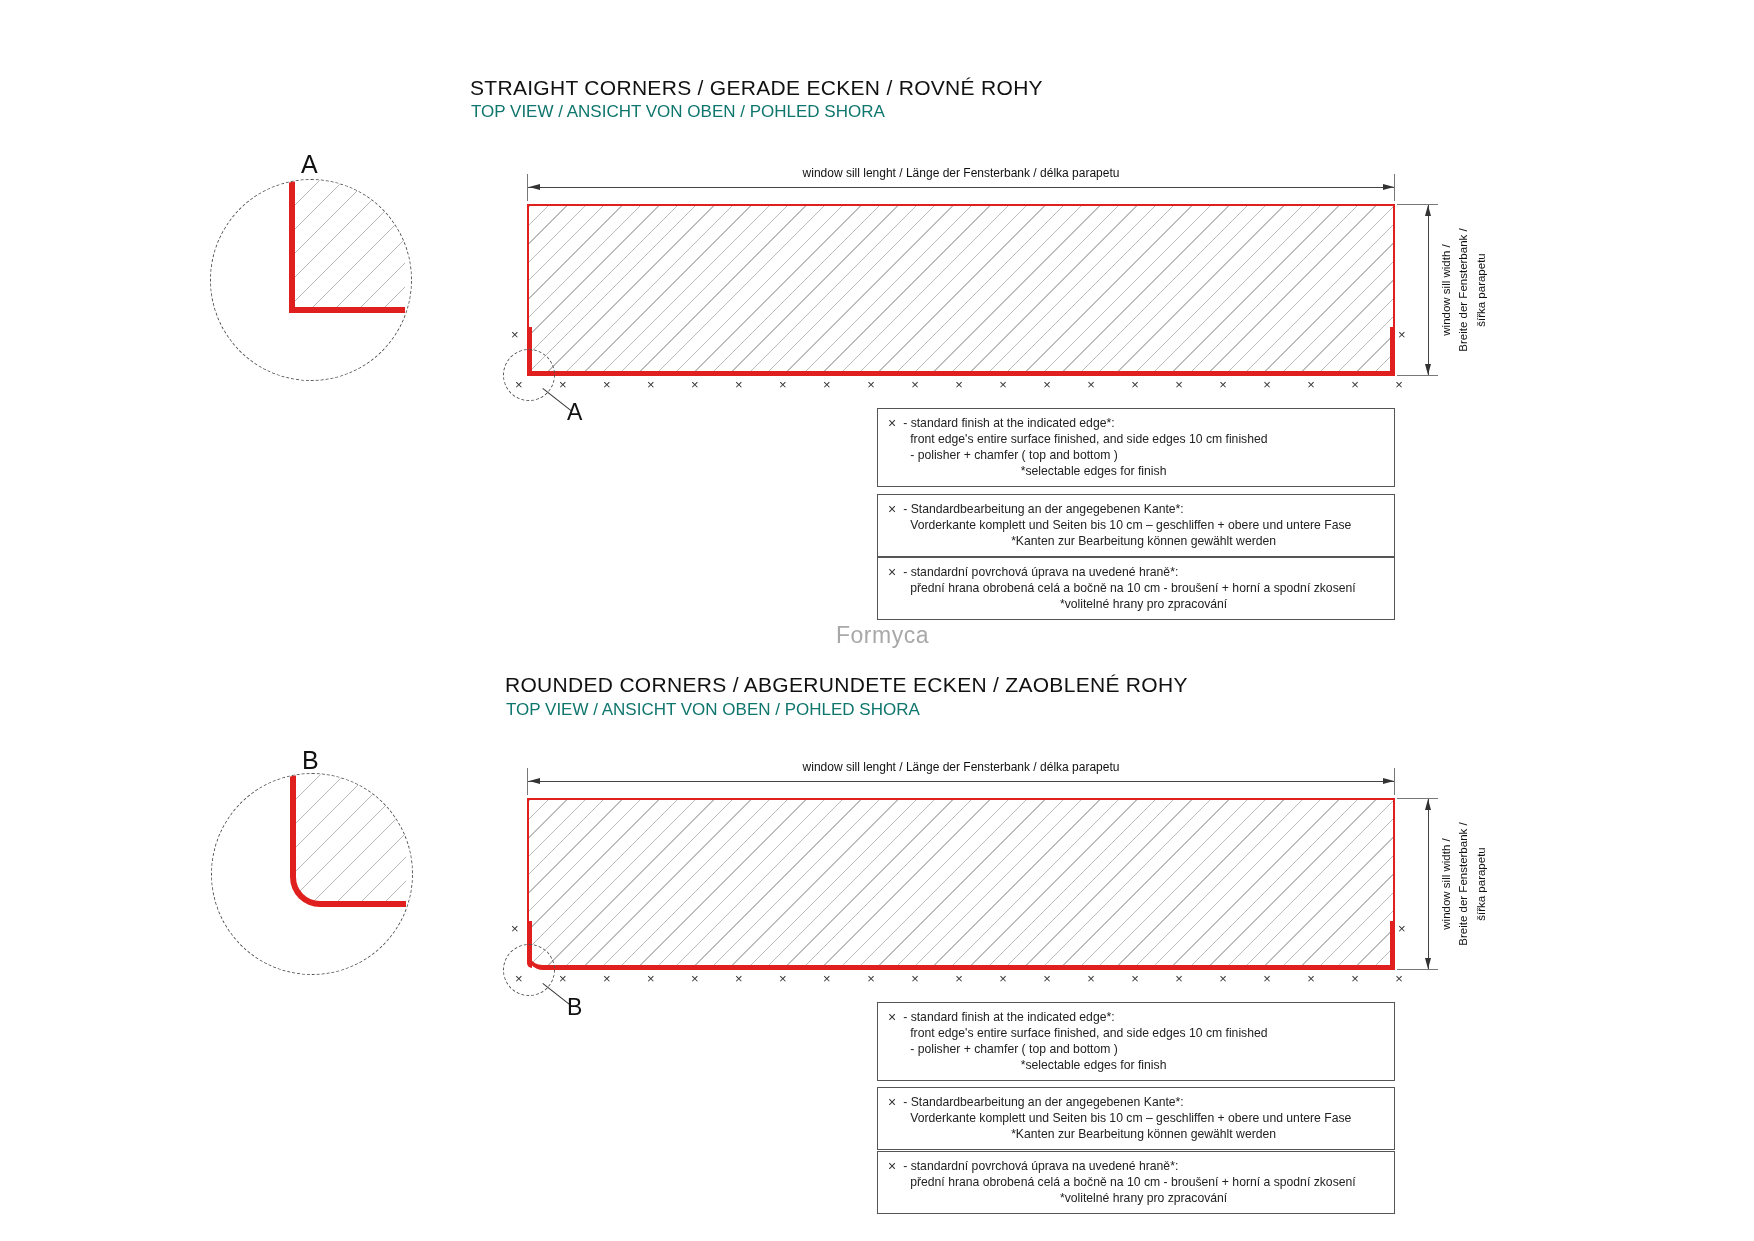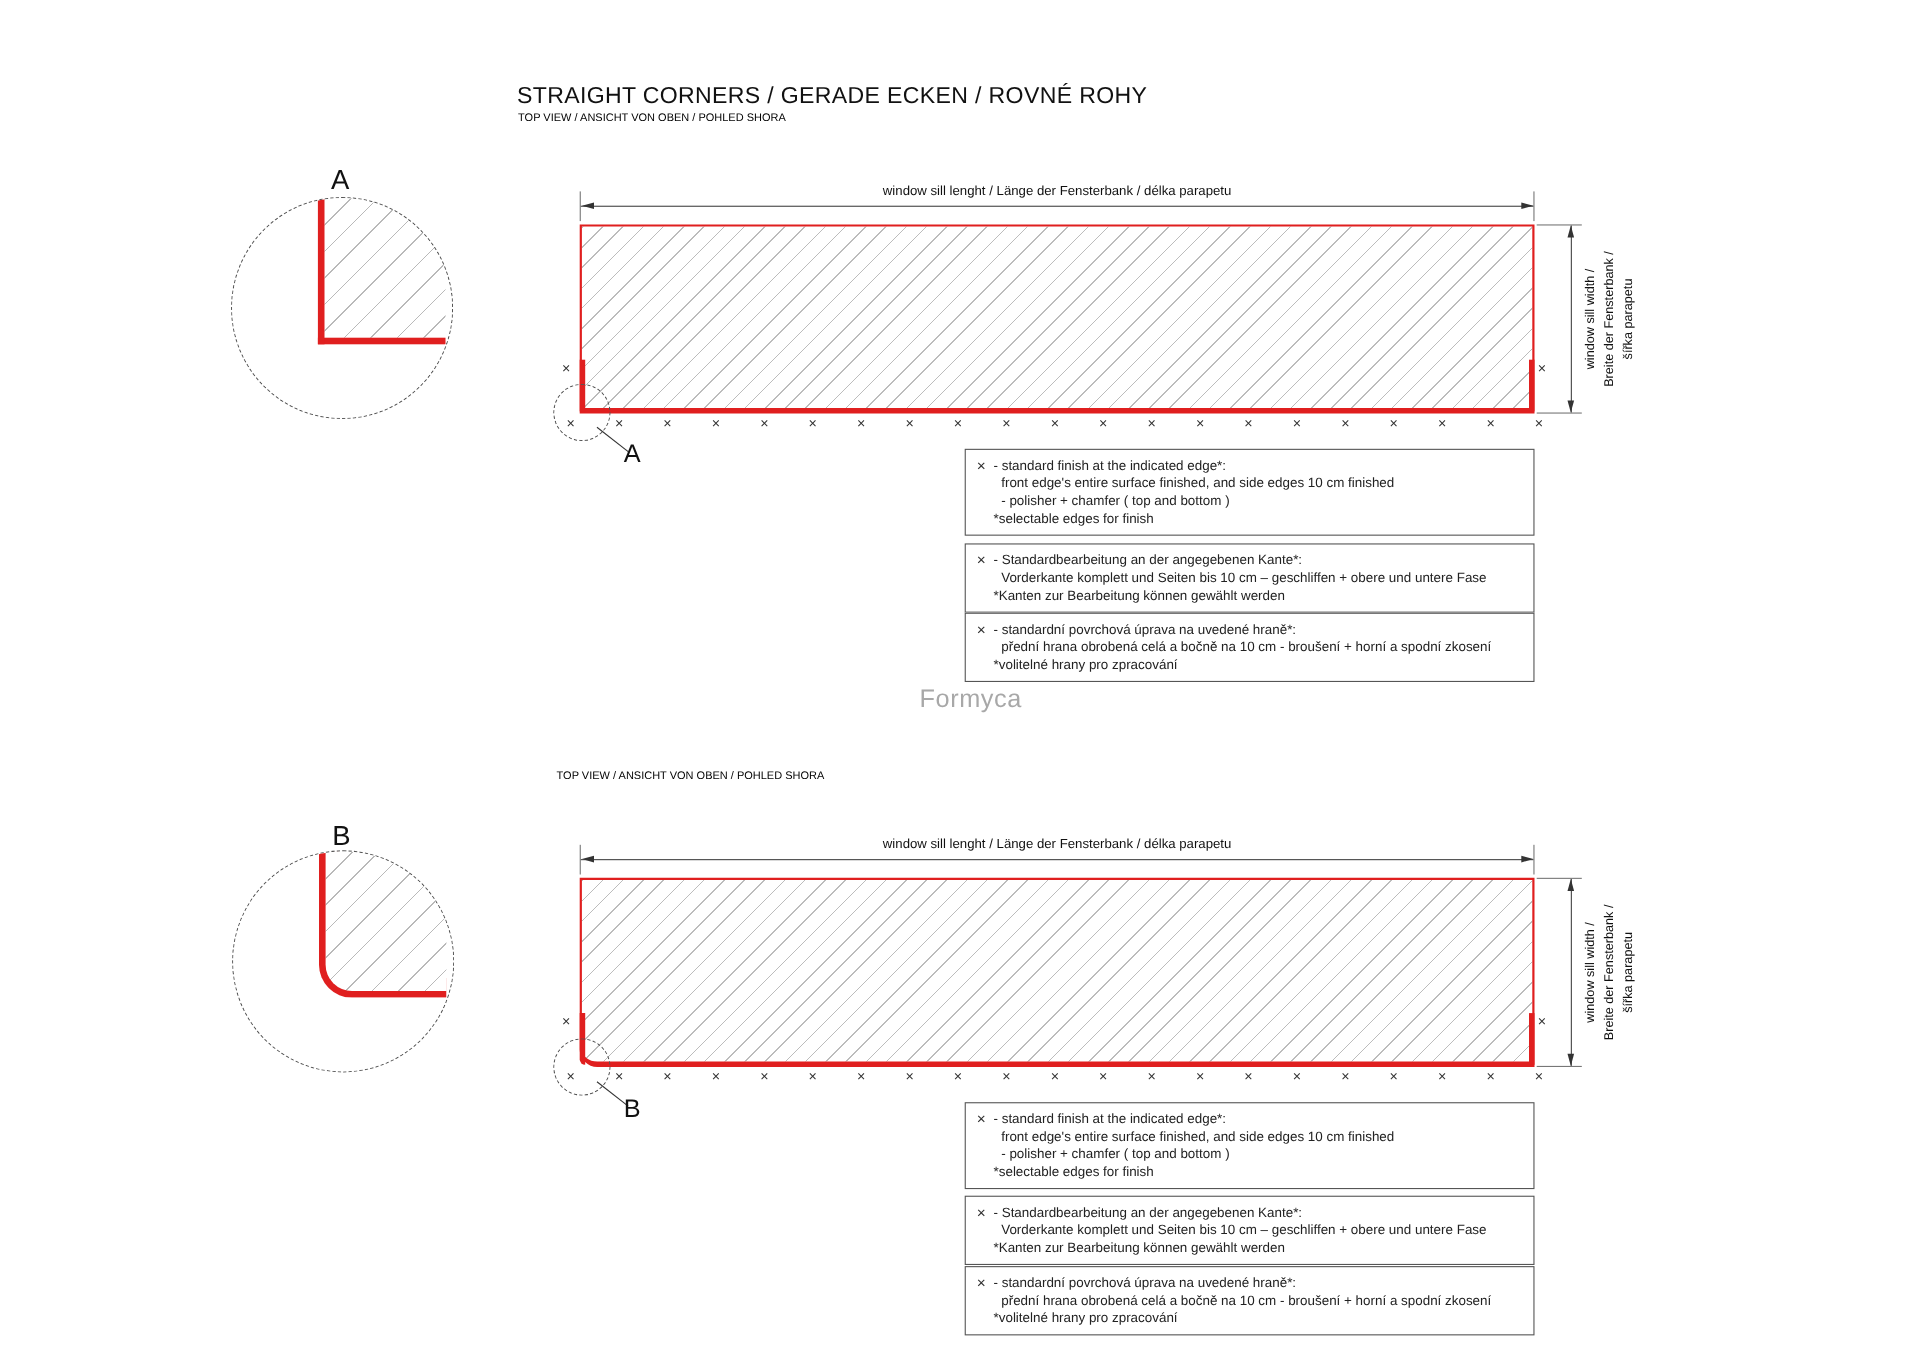--- a/index.html
+++ b/index.html
@@ -1,20 +1,20 @@
 <!DOCTYPE html>
 <html><head>
 <meta charset="utf-8">
 <style>
   html,body{margin:0;padding:0;background:#ffffff;}
   #canvas{position:relative;width:1754px;height:1241px;background:#ffffff;overflow:hidden;
           font-family:"Liberation Sans", sans-serif;color:#1a1a1a;margin-top:16px;}
   .abs{position:absolute;}
   .sec-title{font-size:21px;letter-spacing:.3px;color:#111;white-space:nowrap;}
-  .sec-subtitle{font-size:10px;color:#000000;white-space:nowrap;}
+  .sec-subtitle{font-size:17px;color:#0f766e;white-space:nowrap;}
   .detail-circle{width:200px;height:200px;border:1.4px dashed #555;border-radius:50%;overflow:hidden;}
   .detail-corner{position:absolute;left:78px;top:0;width:116px;height:133px;box-sizing:border-box;
       border-left:6px solid #e01f1f;border-bottom:6px solid #e01f1f;
       background:repeating-linear-gradient(135deg,#b9b9b9 0,#b9b9b9 1px,transparent 1px,transparent 17px);}
   .detail-corner.rounded{border-bottom-left-radius:30px;}
   .detail-letter{font-size:25px;color:#111;}
   .sill{box-sizing:border-box;width:868px;height:172px;border:2px solid #e01f1f;
       background:repeating-linear-gradient(135deg,#bcbcbc 0,#bcbcbc 1px,transparent 1px,transparent 13px);
       border-bottom-width:5px;}
   .sill.rounded{border-bottom-left-radius:16px;}
@@ -40,21 +40,21 @@
   .side-mark{font-size:13px;color:#333;line-height:1;}
   .corner-circle{width:50px;height:50px;border:1.2px dashed #555;border-radius:50%;}
   .leader{width:36px;height:1px;background:#333;transform-origin:0 0;transform:rotate(38deg);}
   .callout-letter{font-size:23px;color:#111;}
   .note-box{box-sizing:border-box;width:518px;border:1px solid #555;background:#fff;
       padding:6px 10px 7px 10px;font-size:12.2px;line-height:1.32;color:#222;}
   .note-flex{display:flex;gap:7px;}
   .note-x{font-size:14px;line-height:1.2;color:#333;}
   .note-lines{flex:1;}
   .note-ind{padding-left:7px;}
-  .note-foot{text-align:left;}
+  .note-foot{text-align:center;}
   .note-foot.en{padding-right:100px;}
   .watermark{font-size:23px;color:#a8a8a8;letter-spacing:.5px;}
 </style>
 </head>
 <body>
 
 <div id="canvas">
 
   <div class="abs sec-title" style="left:470px;top:60px;">STRAIGHT CORNERS / GERADE ECKEN / ROVNÉ ROHY</div>
   <div class="abs sec-subtitle" style="left:471px;top:86px;">TOP VIEW / ANSICHT VON OBEN / POHLED SHORA</div>
@@ -147,20 +147,21 @@
       <div class="note-lines">
         <div>- standardní povrchová úprava na uvedené hraně*:</div>
         <div class="note-ind">přední hrana obrobená celá a bočně na 10 cm - broušení + horní a spodní zkosení</div>
         <div class="note-foot">*volitelné hrany pro zpracování</div>
       </div>
     </div>
   </div>
 
   <div class="abs watermark" style="left:836px;top:606px;">Formyca</div>
 
+  <div class="abs sec-title" style="left:505px;top:657px;">ROUNDED CORNERS / ABGERUNDETE ECKEN / ZAOBLENÉ ROHY</div>
   <div class="abs sec-subtitle" style="left:506px;top:684px;">TOP VIEW / ANSICHT VON OBEN / POHLED SHORA</div>
 
   <div class="abs detail-letter" style="left:302px;top:730px;">B</div>
   <div class="abs detail-circle" style="left:211px;top:757px;">
     <div class="detail-corner rounded"></div>
   </div>
 
   <div class="abs dim-label" style="left:527px;top:744px;width:868px;">window sill lenght / Länge der Fensterbank / délka parapetu</div>
   <div class="abs ext-v" style="left:527px;top:752px;"></div>
   <div class="abs ext-v" style="left:1394px;top:752px;"></div>

